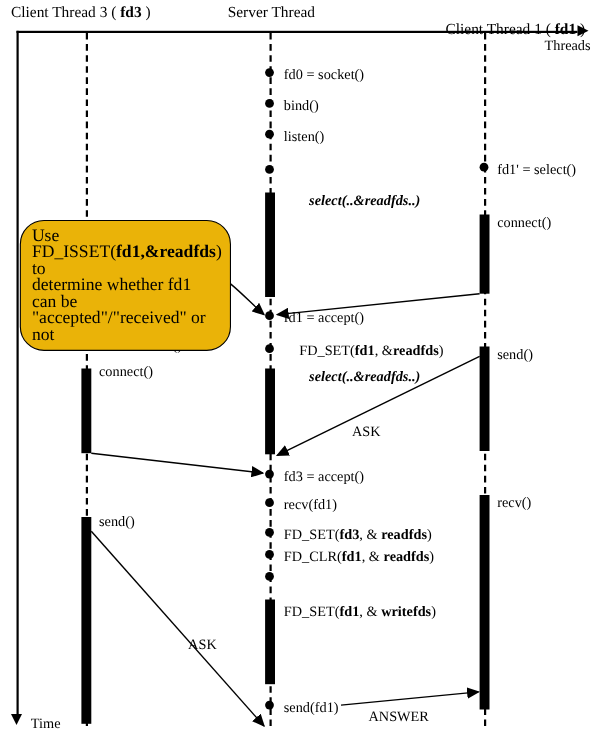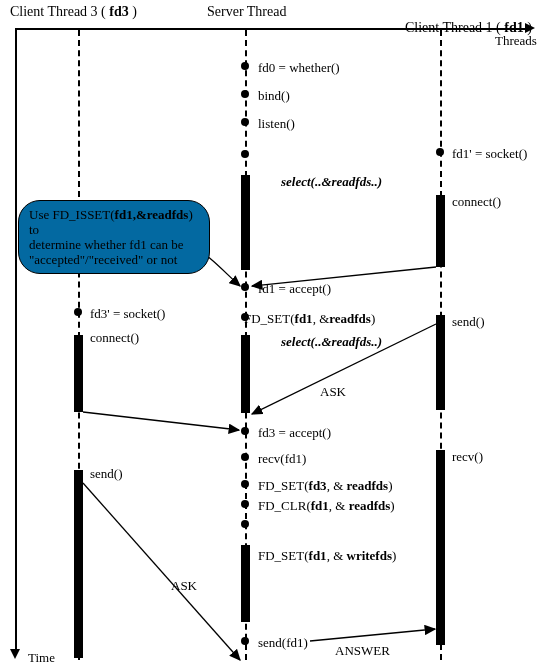--- a/index.html
+++ b/index.html
@@ -7,21 +7,21 @@
   .hdr{position:absolute;top:4px;font-size:14px;}
   .lifeline{position:absolute;top:30px;width:0;height:630px;border-left:2px dashed #000;}
   .axis-h{position:absolute;top:28px;height:0;border-top:2px solid #000;}
   .axis-v{position:absolute;width:0;border-left:2px solid #000;}
   .arrowR{position:absolute;width:0;height:0;border-top:5px solid transparent;border-bottom:5px solid transparent;border-left:10px solid #000;}
   .arrowD{position:absolute;width:0;height:0;border-left:5px solid transparent;border-right:5px solid transparent;border-top:10px solid #000;}
   .act{position:absolute;background:#000;}
   .dot{position:absolute;width:8px;height:8px;border-radius:4px;background:#000;}
   .txt{position:absolute;white-space:nowrap;}
   .ital{font-style:italic;font-weight:bold;margin-left:23px;}
-  .bubble{position:absolute;border:1.5px solid #000;border-radius:22px;background:#0369a1;padding:6px 10px;font-size:13px;line-height:15px;width:170px;}
+  .bubble{position:absolute;border:1.5px solid #000;border-radius:22px;background:#eab308;padding:6px 10px;font-size:16px;line-height:15px;width:170px;}
   svg.ptr{position:absolute;}
 </style>
 </head>
 <body>
 <div id="stage">
 
 <div class="hdr" style="left:10px;">
   <span>Client Thread 3 ( </span><b>fd3</b><span> )</span>
 </div>
 <div class="hdr" style="left:207px;">Server Thread</div>
@@ -35,38 +35,38 @@
 
 <div class="axis-v" style="left:15px;top:28px;height:625px;"></div>
 <div class="arrowD" style="left:10px;top:649px;"></div>
 <div class="txt" style="left:28px;top:650px;font-size:13px;">Time</div>
 
 <div class="lifeline" style="left:78px;"></div>
 <div class="lifeline" style="left:245px;"></div>
 <div class="lifeline" style="left:440px;"></div>
 
 <div class="dot" style="left:241px;top:62px;"></div>
-<div class="txt" style="left:258px;top:60px;">fd0 = whether()</div>
+<div class="txt" style="left:258px;top:60px;">fd0 = socket()</div>
 
 <div class="dot" style="left:241px;top:90px;"></div>
 <div class="txt" style="left:258px;top:88px;">bind()</div>
 
 <div class="dot" style="left:241px;top:118px;"></div>
 <div class="txt" style="left:258px;top:116px;">listen()</div>
 
 <div class="dot" style="left:241px;top:150px;"></div>
 
 <div class="act" style="left:241px;top:175px;width:9px;height:95px;"></div>
 <div class="txt ital" style="left:258px;top:174px;">select(..&amp;readfds..)</div>
 
 <div class="dot" style="left:241px;top:283px;"></div>
 <div class="txt" style="left:258px;top:281px;">fd1 = accept()</div>
 
 <div class="dot" style="left:241px;top:313px;"></div>
-<div class="txt" style="left:244px;top:311px;text-align:center;">
+<div class="txt" style="left:272px;top:311px;text-align:center;">
   <span>FD_SET(</span><b>fd1</b><span>, &amp;</span><b>readfds</b><span>)</span>
 </div>
 
 <div class="act" style="left:241px;top:335px;width:9px;height:78px;"></div>
 <div class="txt ital" style="left:258px;top:334px;">select(..&amp;readfds..)</div>
 
 <div class="dot" style="left:241px;top:427px;"></div>
 <div class="txt" style="left:258px;top:425px;">fd3 = accept()</div>
 
 <div class="dot" style="left:241px;top:453px;"></div>
@@ -86,21 +86,21 @@
 <div class="txt" style="left:258px;top:518px;margin-top:30px;">
   <span>FD_SET(</span><b>fd1</b><span>, &amp; </span><b>writefds</b><span>)</span>
 </div>
 
 <div class="act" style="left:241px;top:545px;width:9px;height:77px;"></div>
 
 <div class="dot" style="left:241px;top:637px;"></div>
 <div class="txt" style="left:258px;top:635px;">send(fd1)</div>
 
 <div class="dot" style="left:436px;top:148px;"></div>
-<div class="txt" style="left:452px;top:146px;">fd1' = socket()</div>
+<div class="txt" style="left:452px;top:146px;">fd1' = select()</div>
 
 <div class="act" style="left:436px;top:195px;width:9px;height:72px;"></div>
 <div class="txt" style="left:452px;top:194px;">connect()</div>
 
 <div class="act" style="left:436px;top:315px;width:9px;height:95px;"></div>
 <div class="txt" style="left:452px;top:314px;">send()</div>
 
 <div class="act" style="left:436px;top:450px;width:9px;height:195px;"></div>
 <div class="txt" style="left:452px;top:449px;">recv()</div>
 

